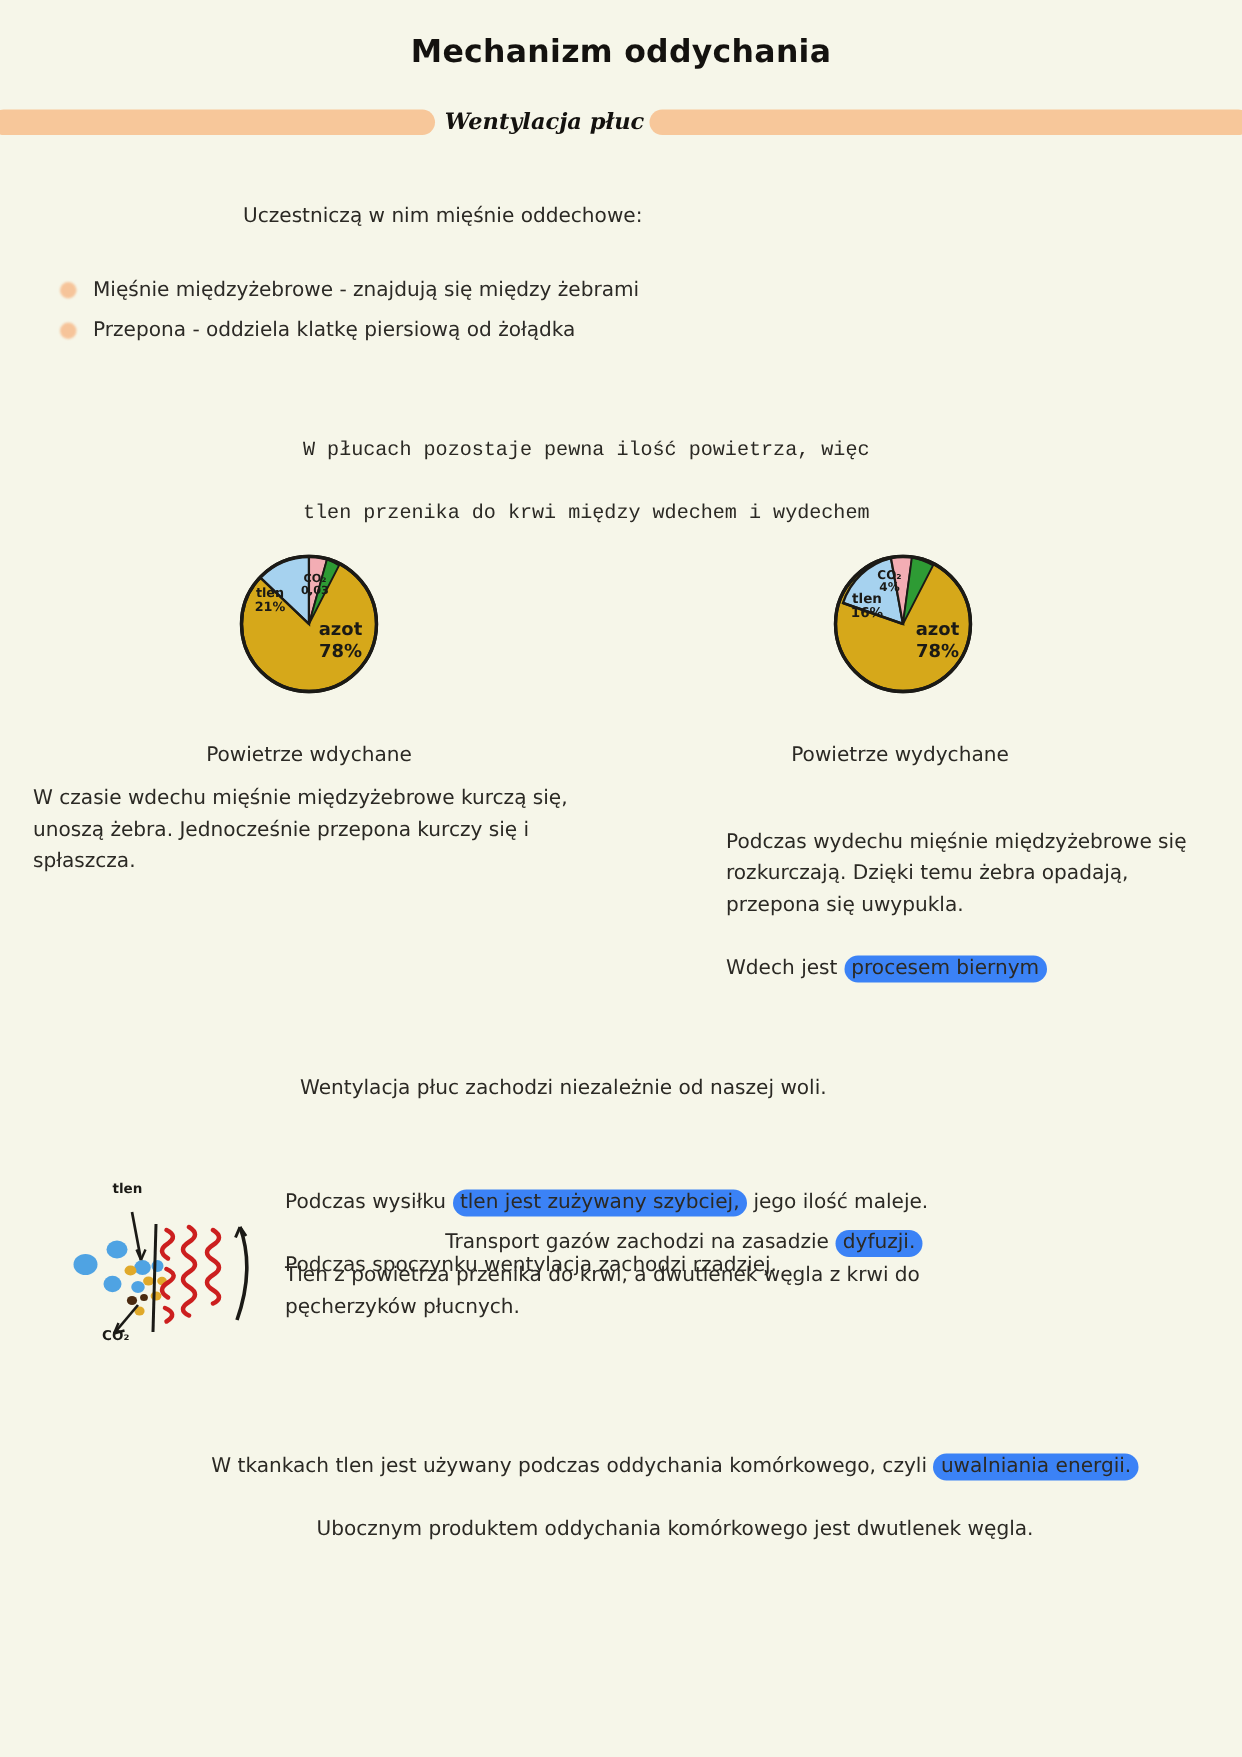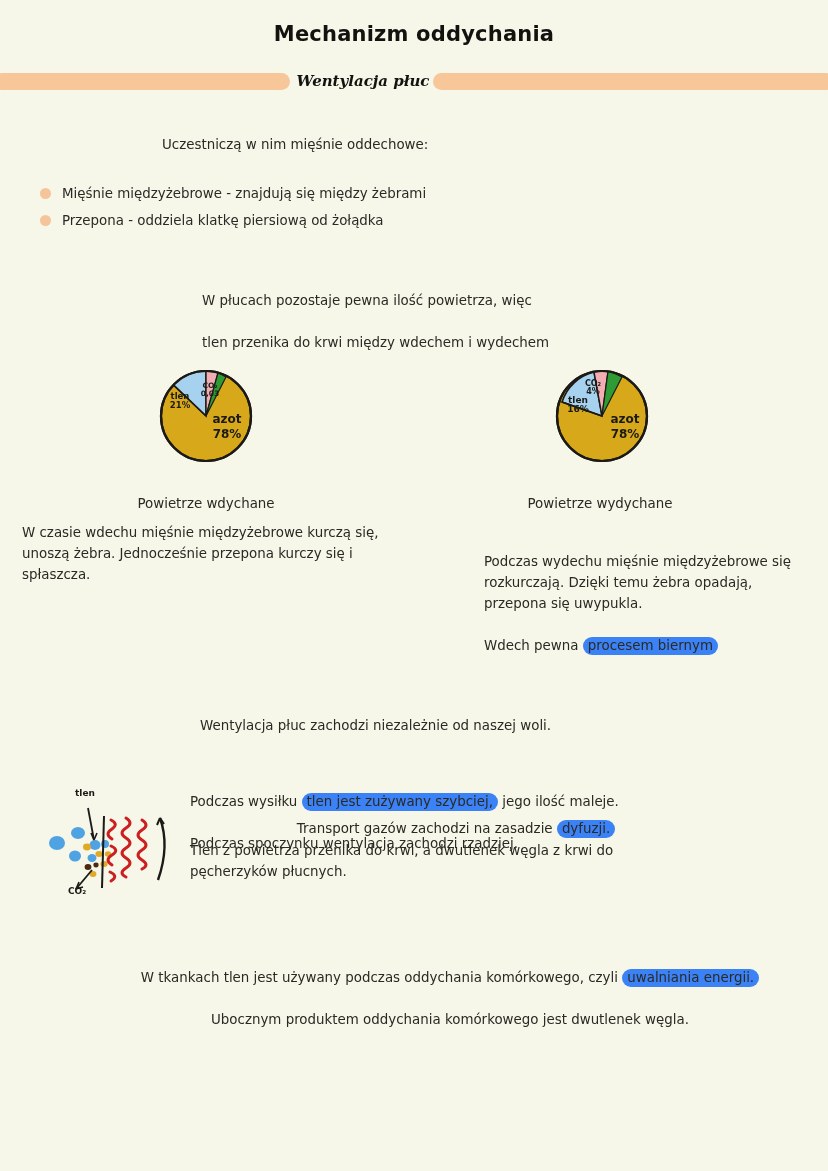--- a/index.html
+++ b/index.html
@@ -81,21 +81,21 @@
   }
   .bullet-dot {
     position: absolute;
     left: 2px; top: 5px;
     width: 11px; height: 11px;
     border-radius: 50%;
     background: #f6c49a;
     filter: blur(0.6px);
   }
 
-  .note-mid { left: 202px; top: 269px; width: 430px; }
+  .note-mid { left: 202px; top: 269px; width: 430px; font-family: Liberation Mono, monospace; }
 
   
   .pie-wrap { position: absolute; }
   .pie {
     position: relative;
     width: 96px; height: 96px;
   }
   .pie svg { display: block; overflow: visible; }
   .pie-label {
     position: absolute;
@@ -224,21 +224,21 @@
 
   <div class="tb para-left">W czasie wdechu mięśnie międzyżebrowe kurczą się,
 unoszą żebra. Jednocześnie przepona kurczy się i
 spłaszcza.</div>
 
   <div class="tb para-right">
     <span>Podczas wydechu mięśnie międzyżebrowe się
 rozkurczają. Dzięki temu żebra opadają,
 przepona się uwypukla.</span>
     <div style="margin-top:0;">
-      <span>Wdech pewna </span><span class="hl">procesem biernym</span>
+      <span>Wdech jest </span><span class="hl">procesem biernym</span>
     </div>
   </div>
 
   <div class="tb low-1">Wentylacja płuc zachodzi niezależnie od naszej woli.</div>
 
   <div class="tb low-2">
     <div>
       <span>Podczas wysiłku </span><span class="hl">tlen jest zużywany szybciej,</span><span> jego ilość maleje.</span>
     </div>
     <div>Podczas spoczynku wentylacja zachodzi rzadziej.</div>

